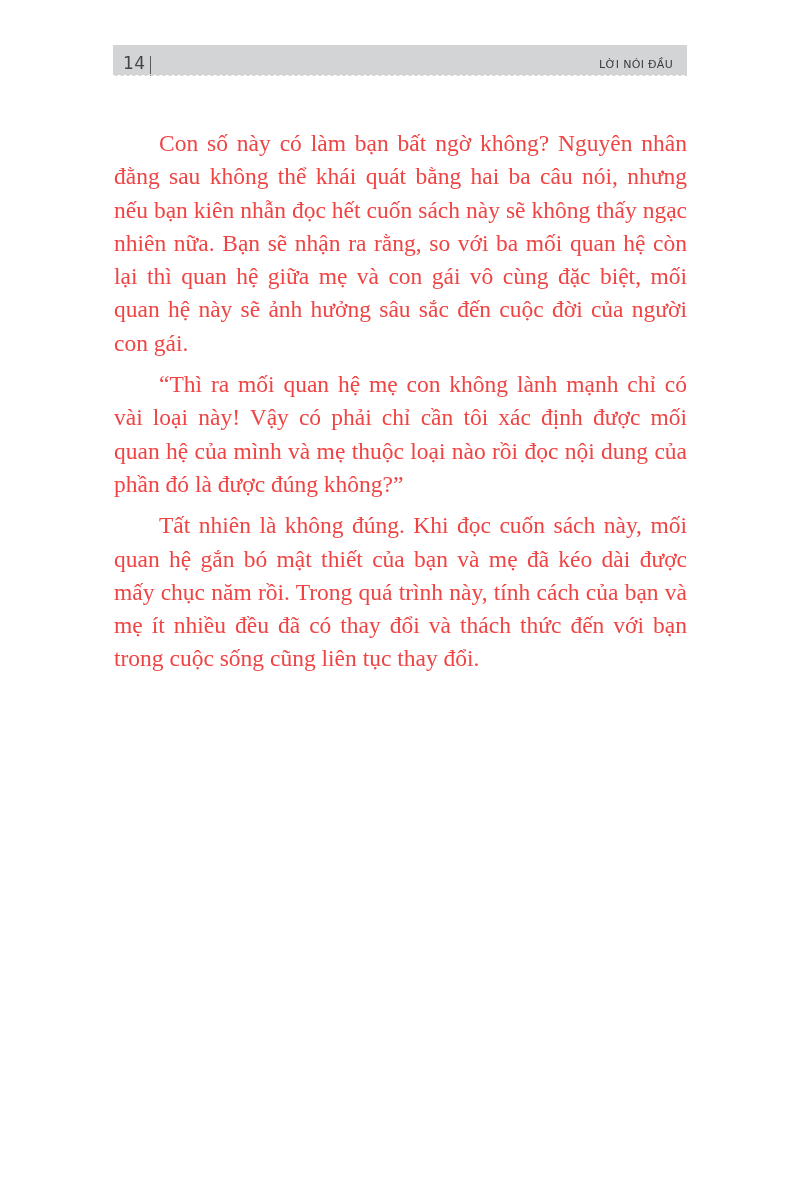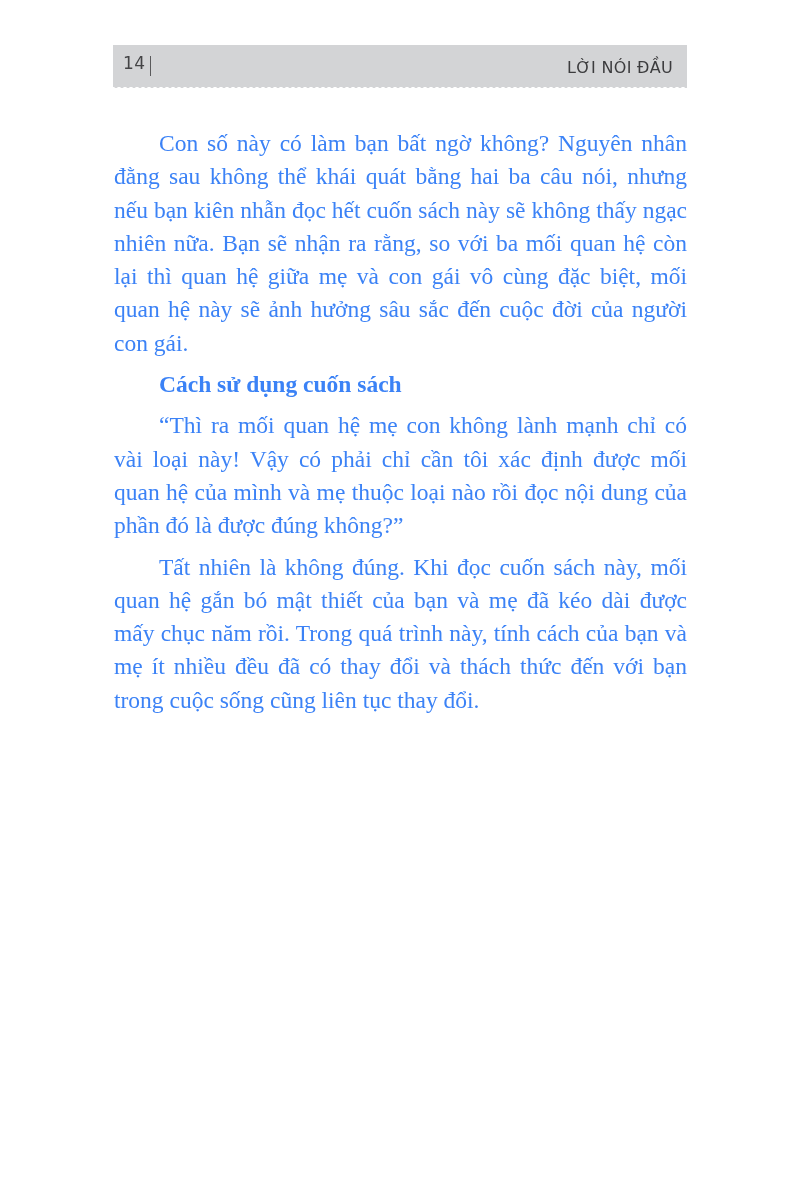--- a/index.html
+++ b/index.html
@@ -11,21 +11,21 @@
       width: 805px;
       height: 1184px;
       position: relative;
       overflow: hidden;
     }
     .running-header {
       position: absolute;
       left: 113px;
       top: 45px;
       width: 574px;
-      height: 42px;
+      height: 30px;
       background: #d3d4d6;
       box-sizing: border-box;
     }
     .running-header::after {
       content: "";
       position: absolute;
       left: 0;
       right: 0;
       bottom: -2px;
       height: 3px;
@@ -48,33 +48,33 @@
       top: 11px;
       width: 1px;
       height: 20px;
       background: #5a5a5c;
     }
     .chapter-title {
       position: absolute;
       right: 14px;
       top: 13px;
       font-family: "DejaVu Sans", sans-serif;
-      font-size: 16px;
+      font-size: 11px;
       color: #3c3c3e;
       letter-spacing: 0.3px;
     }
     .body-text {
       position: absolute;
       left: 114px;
       top: 127px;
       width: 573px;
       font-family: "Liberation Serif", "DejaVu Serif", serif;
       font-size: 23.5px;
       line-height: 33.3px;
-      color: #3b82f6;
+      color: #ef4444;
     }
     .body-text p {
       margin: 0 0 8px 0;
       text-align: justify;
       text-indent: 45px;
     }
     .body-text p.last-line-left {
       text-align-last: left;
     }
     .body-text p.bold {
@@ -88,16 +88,15 @@
 <body>
 
 <div class="running-header">
   <span class="page-number">14</span>
   <span class="header-divider"></span>
   <span class="chapter-title">LỜI NÓI ĐẦU</span>
 </div>
 
 <div class="body-text">
   <p class="last-line-left">Con số này có làm bạn bất ngờ không? Nguyên nhân đằng sau không thể khái quát bằng hai ba câu nói, nhưng nếu bạn kiên nhẫn đọc hết cuốn sách này sẽ không thấy ngạc nhiên nữa. Bạn sẽ nhận ra rằng, so với ba mối quan hệ còn lại thì quan hệ giữa mẹ và con gái vô cùng đặc biệt, mối quan hệ này sẽ ảnh hưởng sâu sắc đến cuộc đời của người con gái.</p>
-  <p class="heading last-line-left">Cách sử dụng cuốn sách</p>
   <p class="bold last-line-left">“Thì ra mối quan hệ mẹ con không lành mạnh chỉ có vài loại này! Vậy có phải chỉ cần tôi xác định được mối quan hệ của mình và mẹ thuộc loại nào rồi đọc nội dung của phần đó là được đúng không?”</p>
   <p class="last-line-left">Tất nhiên là không đúng. Khi đọc cuốn sách này, mối quan hệ gắn bó mật thiết của bạn và mẹ đã kéo dài được mấy chục năm rồi. Trong quá trình này, tính cách của bạn và mẹ ít nhiều đều đã có thay đổi và thách thức đến với bạn trong cuộc sống cũng liên tục thay đổi.</p>
 </div>
 
 </body></html>

